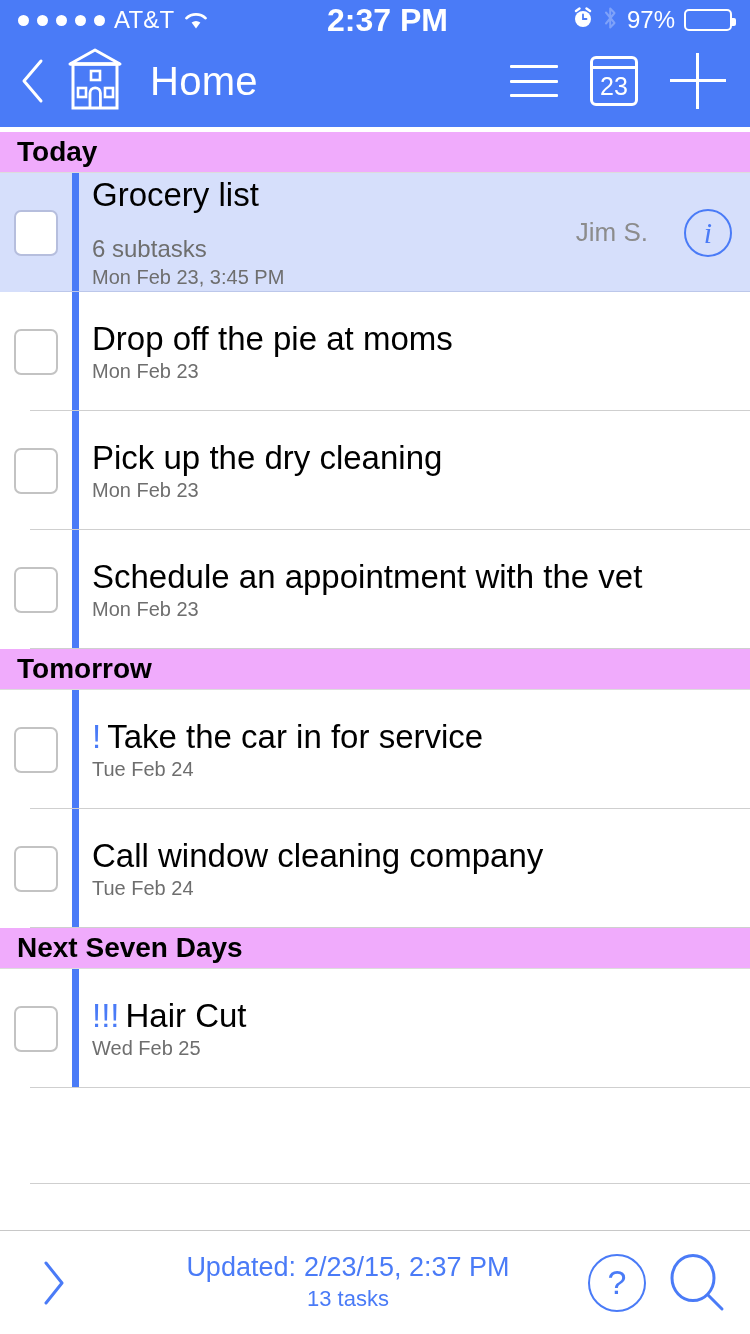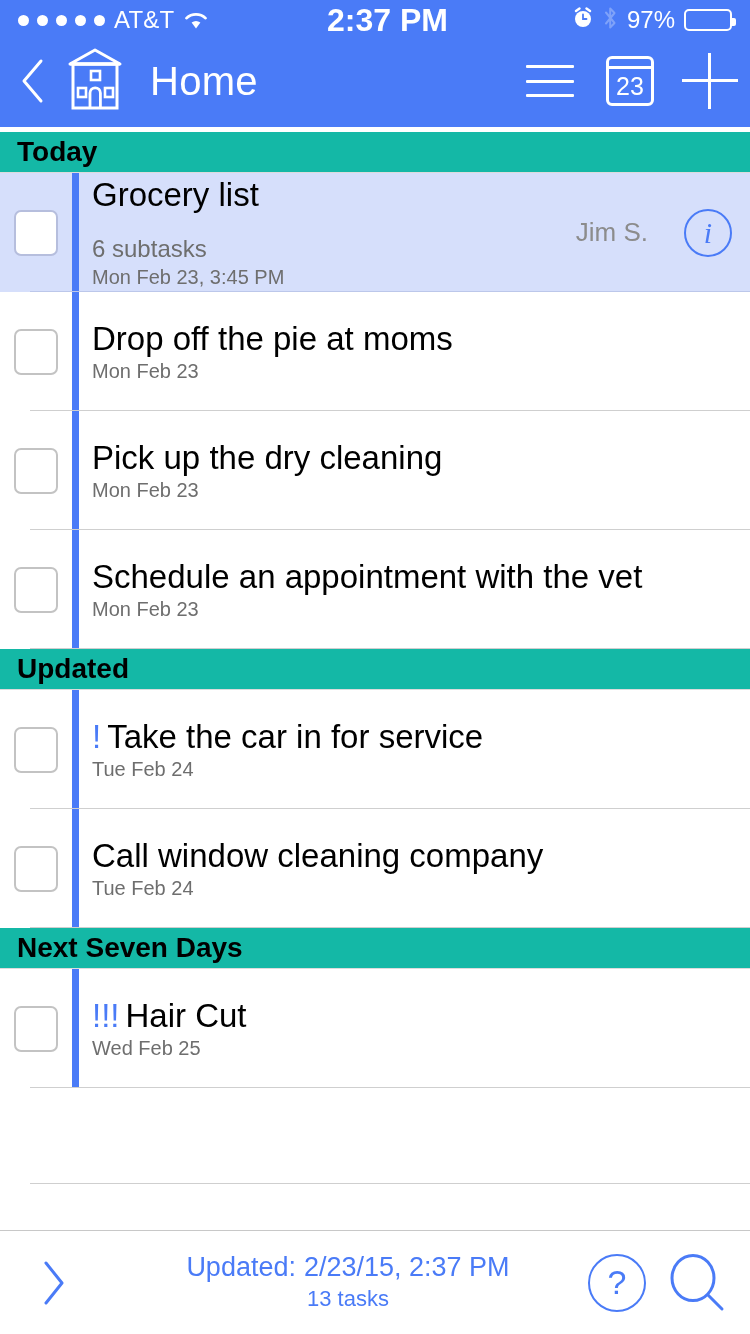--- a/index.html
+++ b/index.html
@@ -42,21 +42,21 @@
     position:absolute; top:35px; left:0; width:750px; height:92px;
     background:#4a7bf7; display:flex; align-items:center;
   }
   .nav-back{ width:54px; display:flex; align-items:center; justify-content:center; margin-left:6px; }
   .nav-houseicon{ margin-left:2px; }
   .nav-title{
     color:#fff; font-size:40px; margin-left:22px; letter-spacing:0.3px;
     white-space:nowrap;
   }
   .nav-right{ margin-left:auto; display:flex; align-items:center; gap:0; }
-  .nav-btn{ width:80px; height:92px; display:flex; align-items:center; justify-content:center; }
+  .nav-btn{ width:80px; height:92px; display:flex; align-items:center; }
   .hamburger{ width:48px; height:32px; display:flex; flex-direction:column; justify-content:space-between; }
   .hamburger span{ display:block; height:3px; background:#fff; border-radius:1px; }
   .calicon{
     width:48px; height:50px; border:3px solid #fff; border-radius:6px;
     position:relative; display:flex; align-items:flex-end; justify-content:center;
     padding-bottom:4px;
   }
   .calicon::before{
     content:""; position:absolute; top:7px; left:-1px; right:-1px; height:3px; background:#fff;
   }
@@ -64,21 +64,21 @@
   .plusicon{ position:relative; width:56px; height:56px; }
   .plusicon::before, .plusicon::after{
     content:""; position:absolute; background:#fff;
   }
   .plusicon::before{ left:0; right:0; top:26px; height:3px; }
   .plusicon::after{ top:0; bottom:0; left:26px; width:3px; }
 
   
   .list{ position:absolute; top:132px; left:0; width:750px; bottom:104px; overflow:hidden; background:#fff; }
   .section-header{
-    height:41px; background:#14b8a6; display:flex; align-items:center;
+    height:41px; background:#f0abfc; display:flex; align-items:center;
     padding-left:17px; font-size:28px; font-weight:bold; color:#000;
     border-bottom:1px solid #dcdcdc;
   }
   .row{
     position:relative; height:119px; background:#fff; display:flex; align-items:stretch;
   }
   .row.selected{ background:#d6dffb; }
   .row .sep{
     position:absolute; left:30px; right:0; bottom:0; height:1px; background:#cfcfcf;
   }
@@ -249,21 +249,21 @@
         <div class="chk-cell">
           <div class="checkbox"></div>
         </div>
         <div class="bluebar"></div>
         <div class="row-body">
           <div class="task-title"><span>Schedule an appointment with the vet</span></div>
           <div class="task-meta">Mon Feb 23</div>
         </div>
         <div class="sep"></div>
       </div>
-      <div class="section-header">Updated</div>
+      <div class="section-header">Tomorrow</div>
       <div class="row">
         <div class="chk-cell">
           <div class="checkbox"></div>
         </div>
         <div class="bluebar"></div>
         <div class="row-body">
           <div class="task-title"><span class="bang">!</span><span>Take the car in for service</span></div>
           <div class="task-meta">Tue Feb 24</div>
         </div>
         <div class="sep"></div>

